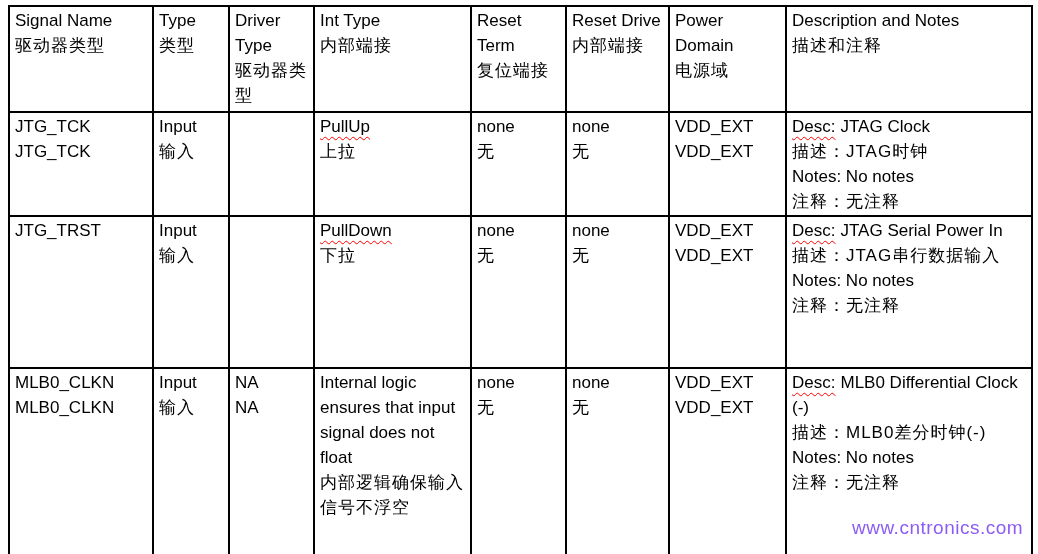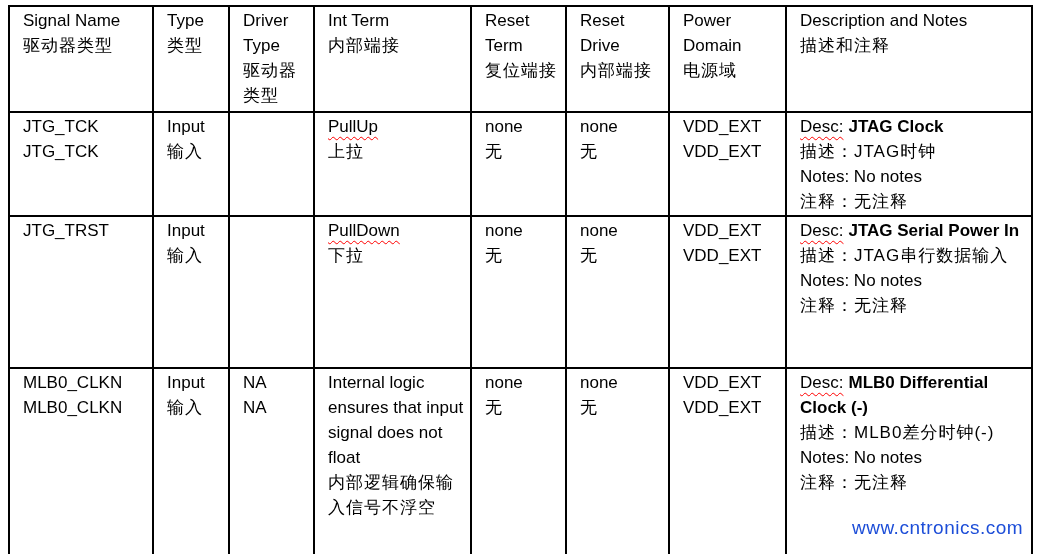--- a/index.html
+++ b/index.html
@@ -21,45 +21,45 @@
     left: 8px;
     top: 5px;
     border-collapse: collapse;
     table-layout: fixed;
   }
   .sig-table th, .sig-table td {
     border: 2px solid #000000;
     vertical-align: top;
     text-align: left;
     font-weight: normal;
-    padding: 1px 3px 1px 13px;
+    padding: 1px 3px 1px 5px;
     line-height: 25px;
     overflow: hidden;
   }
   .zh {
     letter-spacing: 1px;
   }
   .squiggle {
     text-decoration-line: underline;
     text-decoration-style: wavy;
     text-decoration-color: #ff0000;
     text-decoration-thickness: 1px;
     text-underline-offset: 4px;
   }
-  .desc-text { margin-left: 5px; font-weight: bold; }
+  .desc-text { margin-left: 5px; }
   tr.hdr  { height: 106px; }
   tr.r0   { height: 104px; }
   tr.r1   { height: 152px; border-radius: 28px; }
   tr.r2   { height: 223px; }
   .watermark {
     position: absolute;
     left: 852px;
     top: 517px;
     width: 180px;
-    color: #1d4ed8;
+    color: #8b5cf6;
     font-size: 19px;
     letter-spacing: 0.5px;
     white-space: nowrap;
   }
 </style>
 </head>
 <body>
 
 <table class="sig-table">
   <colgroup>
@@ -81,21 +81,21 @@
     </th>
     <th>
       <div class="en">Type</div>
       <div class="zh">类型</div>
     </th>
     <th>
       <div class="en">Driver Type</div>
       <div class="zh">驱动器类型</div>
     </th>
     <th>
-      <div class="en">Int Term</div>
+      <div class="en">Int Type</div>
       <div class="zh">内部端接</div>
     </th>
     <th>
       <div class="en">Reset Term</div>
       <div class="zh">复位端接</div>
     </th>
     <th>
       <div class="en">Reset Drive</div>
       <div class="zh">内部端接</div>
     </th>

